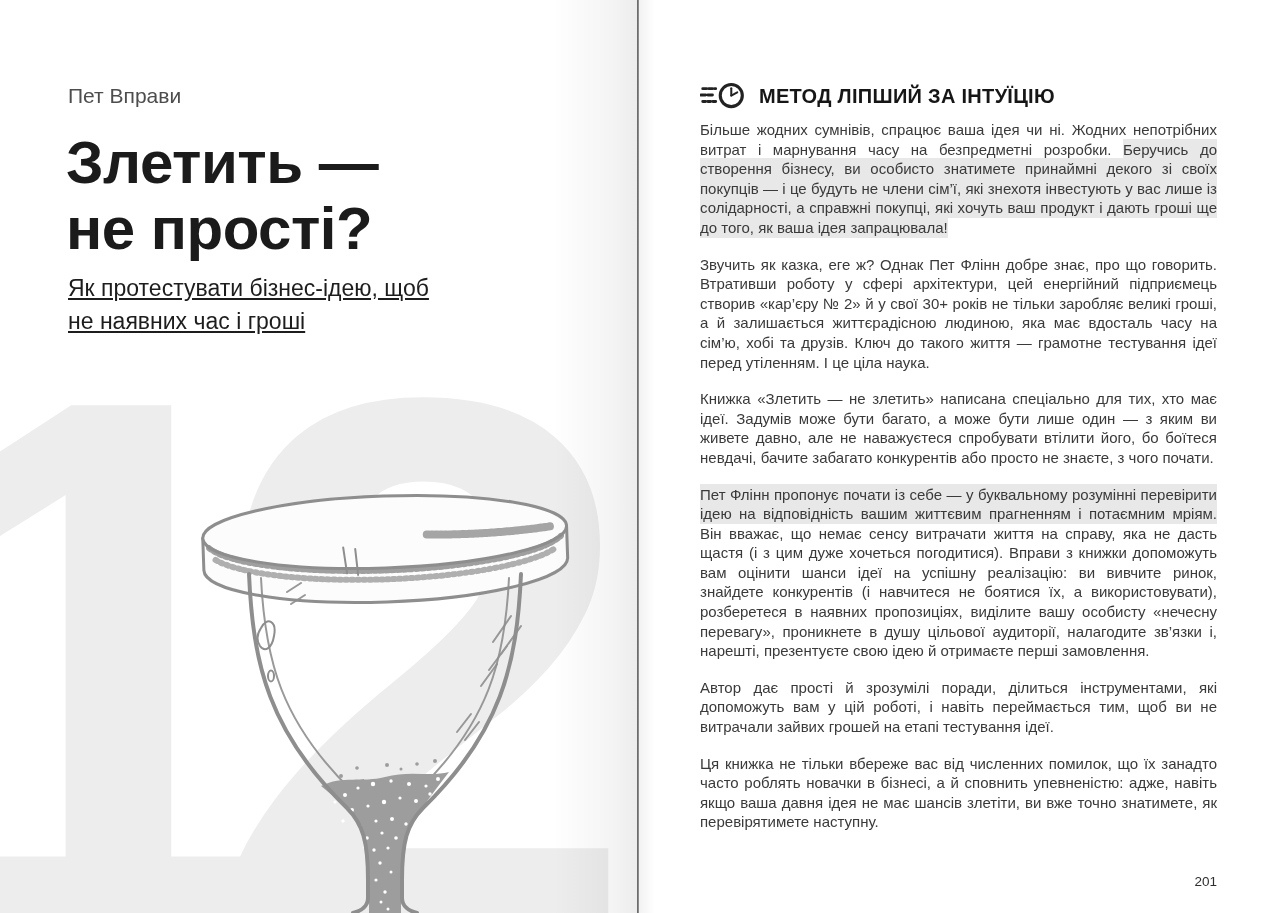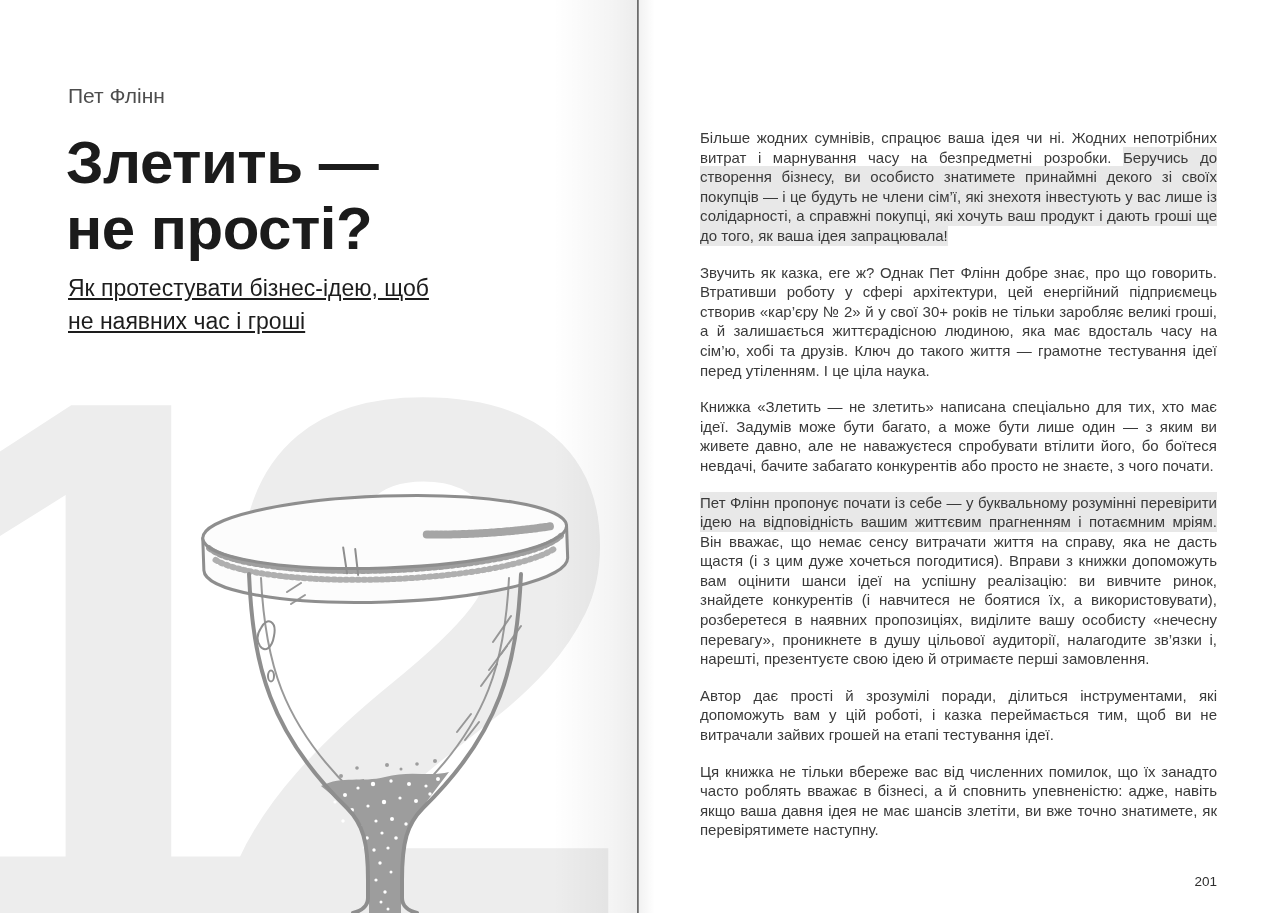--- a/index.html
+++ b/index.html
@@ -22,39 +22,39 @@
   .book-subtitle{position:absolute;left:68px;top:272px;font-size:23px;line-height:33px;color:#1d1d1d;z-index:2;text-decoration:underline;}
 
   .watermark-svg{position:absolute;left:0;top:0;z-index:0;}
   .watermark-svg text{font-family:"Liberation Sans",sans-serif;font-weight:700;fill:#ededed;}
 
   .hourglass-svg{position:absolute;left:195px;top:480px;z-index:1;}
 
   
   .rp-head{position:absolute;left:61px;top:80px;display:flex;align-items:center;gap:13px;}
   .rp-head .head-title{font-size:20px;font-weight:700;color:#161616;letter-spacing:0.3px;white-space:nowrap;}
-  .rp-col{position:absolute;left:61px;top:120px;width:517px;margin-top:8px;}
+  .rp-col{position:absolute;left:61px;top:120px;width:517px;}
   .rp-col p{margin:0 0 17px 0;font-size:15px;line-height:19.6px;color:#3a3a3a;
      text-align:justify;hyphens:auto;-webkit-hyphens:auto;}
   .hl{background:#e8e8e8;padding:2px 0;box-decoration-break:clone;-webkit-box-decoration-break:clone;}
   .page-number{position:absolute;right:58px;bottom:24px;font-size:13.5px;color:#2e2e2e;margin-left:28px;}
 </style>
 </head>
 <body>
 
 <div class="book">
 
   <div class="page-left">
 
     <svg class="watermark-svg" width="637" height="913" viewBox="0 0 637 913" aria-hidden="true">
       <text x="100" y="935" font-size="770" text-anchor="middle">1</text>
       <text x="425" y="935" font-size="770" text-anchor="middle">2</text>
     </svg>
 
-    <div class="author">Пет Флінн</div>
+    <div class="author">Пет Вправи</div>
 
     <div class="book-title">
       <div>Злетить —</div>
       <div>не прості?</div>
     </div>
 
     <div class="book-subtitle">
       <div>Як протестувати бізнес-ідею, щоб</div>
       <div>не наявних час і гроші</div>
     </div>
@@ -141,26 +141,39 @@
     </svg>
 
     <div class="spine-shade"></div>
   </div>
 
   <div class="spine"></div>
 
   <div class="page-right">
     <div class="spine-shade"></div>
 
+    <div class="rp-head">
+      <svg width="46" height="32" viewBox="0 0 50 34" aria-hidden="true">
+        <g stroke="#222222" fill="none" stroke-linecap="round">
+          <line x1="3" y1="9" x2="17" y2="9" stroke-width="3.2" stroke-dasharray="4 2.5"></line>
+          <line x1="1" y1="16" x2="15" y2="16" stroke-width="3.2" stroke-dasharray="5 2.5"></line>
+          <line x1="3" y1="23" x2="17" y2="23" stroke-width="3.2" stroke-dasharray="3 2.5"></line>
+          <circle cx="34" cy="16.5" r="12" stroke-width="3.4" fill="#ffffff"></circle>
+          <line x1="34" y1="16.5" x2="34" y2="8.5" stroke-width="2.2"></line>
+          <line x1="34" y1="16.5" x2="40.5" y2="13" stroke-width="2.2"></line>
+        </g>
+      </svg>
+      <span class="head-title">МЕТОД ЛІПШИЙ ЗА ІНТУЇЦІЮ</span>
+    </div>
 
     <div class="rp-col">
         <p><span>Більше жодних сумнівів, спрацює ваша ідея чи ні. Жодних непотрібних витрат і марнування часу на безпредметні розробки. </span><span class="hl">Беручись до створення бізнесу, ви особисто знатимете принаймні декого зі своїх покупців — і це будуть не члени сім’ї, які знехотя інвестують у вас лише із солідарності, а справжні покупці, які хочуть ваш продукт і дають гроші ще до того, як ваша ідея запрацювала!</span></p>
         <p><span>Звучить як казка, еге ж? Однак Пет Флінн добре знає, про що говорить. Втративши роботу у сфері архітектури, цей енергійний підприємець створив «кар’єру № 2» й у свої 30+ років не тільки заробляє великі гроші, а й залишається життєрадісною людиною, яка має вдосталь часу на сім’ю, хобі та друзів. Ключ до такого життя — грамотне тестування ідеї перед утіленням. І це ціла наука.</span></p>
         <p><span>Книжка «Злетить — не злетить» написана спеціально для тих, хто має ідеї. Задумів може бути багато, а може бути лише один — з яким ви живете давно, але не наважуєтеся спробувати втілити його, бо боїтеся невдачі, бачите забагато конкурентів або просто не знаєте, з чого почати.</span></p>
         <p><span class="hl">Пет Флінн пропонує почати із себе — у буквальному розумінні перевірити ідею на відповідність вашим життєвим прагненням і потаємним мріям.</span><span> Він вважає, що немає сенсу витрачати життя на справу, яка не дасть щастя (і з цим дуже хочеться погодитися). Вправи з книжки допоможуть вам оцінити шанси ідеї на успішну реалізацію: ви вивчите ринок, знайдете конкурентів (і навчитеся не боятися їх, а використовувати), розберетеся в наявних пропозиціях, виділите вашу особисту «нечесну перевагу», проникнете в душу цільової аудиторії, налагодите зв’язки і, нарешті, презентуєте свою ідею й отримаєте перші замовлення.</span></p>
-        <p><span>Автор дає прості й зрозумілі поради, ділиться інструментами, які допоможуть вам у цій роботі, і казка переймається тим, щоб ви не витрачали зайвих грошей на етапі тестування ідеї.</span></p>
-        <p><span>Ця книжка не тільки вбереже вас від численних помилок, що їх занадто часто роблять вважає в бізнесі, а й сповнить упевненістю: адже, навіть якщо ваша давня ідея не має шансів злетіти, ви вже точно знатимете, як перевірятимете наступну.</span></p>
+        <p><span>Автор дає прості й зрозумілі поради, ділиться інструментами, які допоможуть вам у цій роботі, і навіть переймається тим, щоб ви не витрачали зайвих грошей на етапі тестування ідеї.</span></p>
+        <p><span>Ця книжка не тільки вбереже вас від численних помилок, що їх занадто часто роблять новачки в бізнесі, а й сповнить упевненістю: адже, навіть якщо ваша давня ідея не має шансів злетіти, ви вже точно знатимете, як перевірятимете наступну.</span></p>
       </div>
 
     <div class="page-number">201</div>
   </div>
 
 </div>
 
 </body></html>

